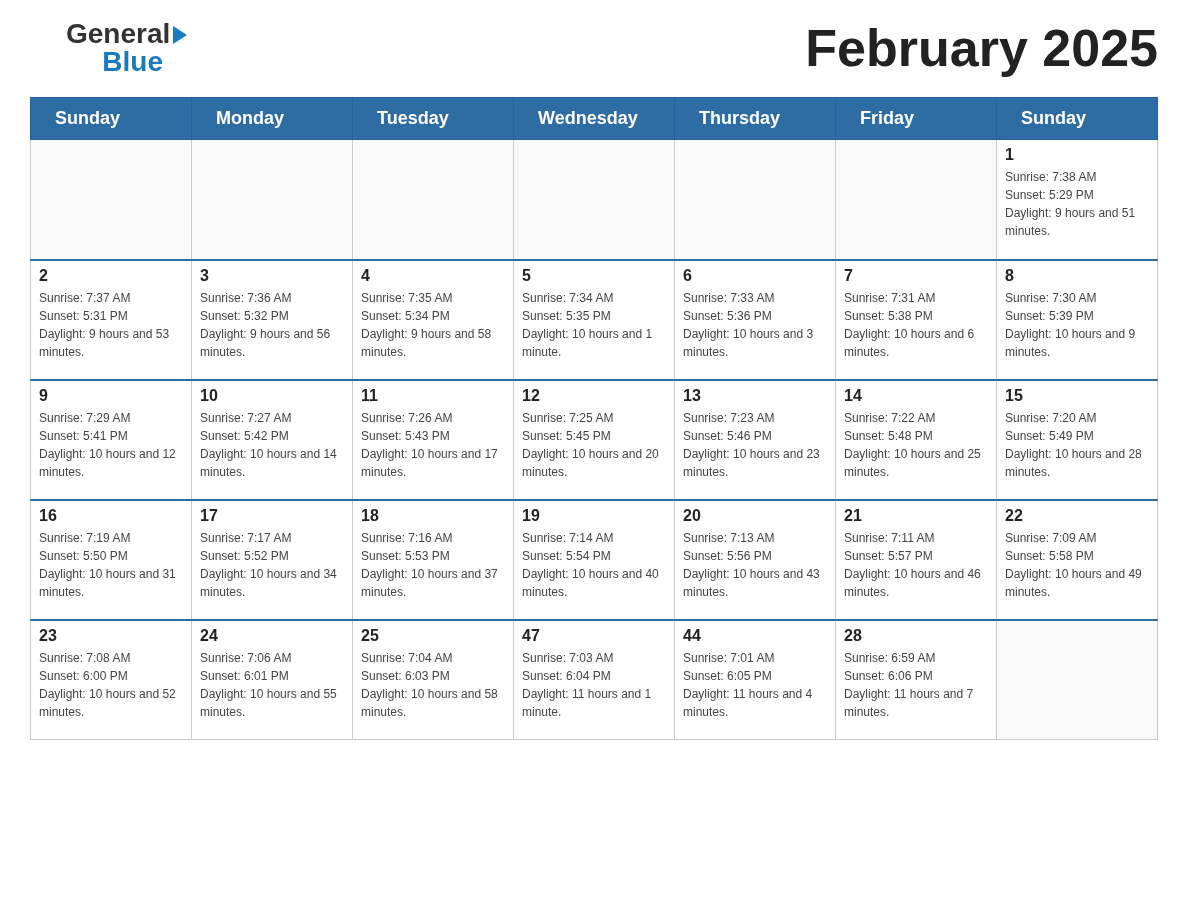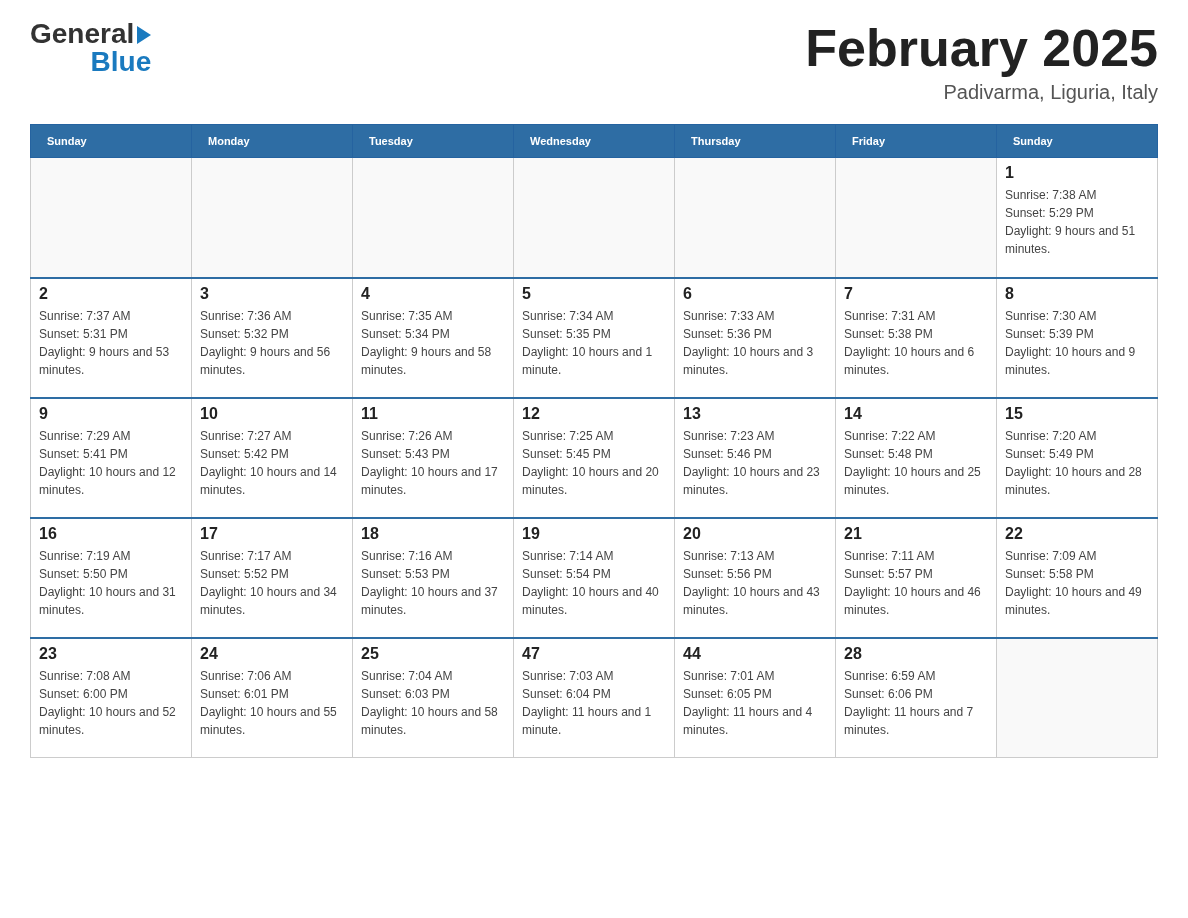--- a/index.html
+++ b/index.html
@@ -12,21 +12,22 @@
     }
     .header {
       display: flex;
       justify-content: space-between;
       align-items: flex-start;
       margin-bottom: 20px;
     }
     .logo {
       display: flex;
       flex-direction: column;
-      align-items: flex-end;
+      align-items: center;
+      margin-left: 36px;
     }
     .logo-general {
       font-size: 28px;
       font-weight: bold;
       color: #333;
       line-height: 1;
     }
     .logo-general span {
       color: #1a7abf;
     }
@@ -57,23 +58,23 @@
       margin-top: 4px;
     }
     .calendar {
       width: 100%;
       border-collapse: collapse;
       border: 1px solid #bbb;
     }
     .calendar th {
       background-color: #2e6da4;
       color: #fff;
-      font-size: 11px;
-      font-weight: bold;
-      padding: 10px 16px;
+      font-size: 18px;
+      font-weight: bold;
+      padding: 10px 24px;
       text-align: left;
       border: 1px solid #2563a0;
     }
     .calendar td {
       vertical-align: top;
       border: 1px solid #ccc;
       padding: 6px 8px;
       width: 14.28%;
       height: 120px;
       font-size: 12px;
@@ -104,21 +105,20 @@
 
 <div class="header">
   <div class="logo">
     <div class="logo-row">
       <span class="logo-general">General<span style="display:inline-block;width:0;height:0;border-top:9px solid transparent;border-bottom:9px solid transparent;border-left:14px solid #1a7abf;margin-left:3px;vertical-align:middle;margin-bottom:2px;"></span></span>
     </div>
     <span class="logo-blue">Blue</span>
   </div>
   <div class="title-block">
     <h1>February 2025</h1>
-    <div class="subtitle">Padivarma, Liguria, Italy</div>
   </div>
 </div>
 
 <table class="calendar">
   <thead>
     <tr>
       <th>Sunday</th>
       <th>Monday</th>
       <th>Tuesday</th>
       <th>Wednesday</th>

